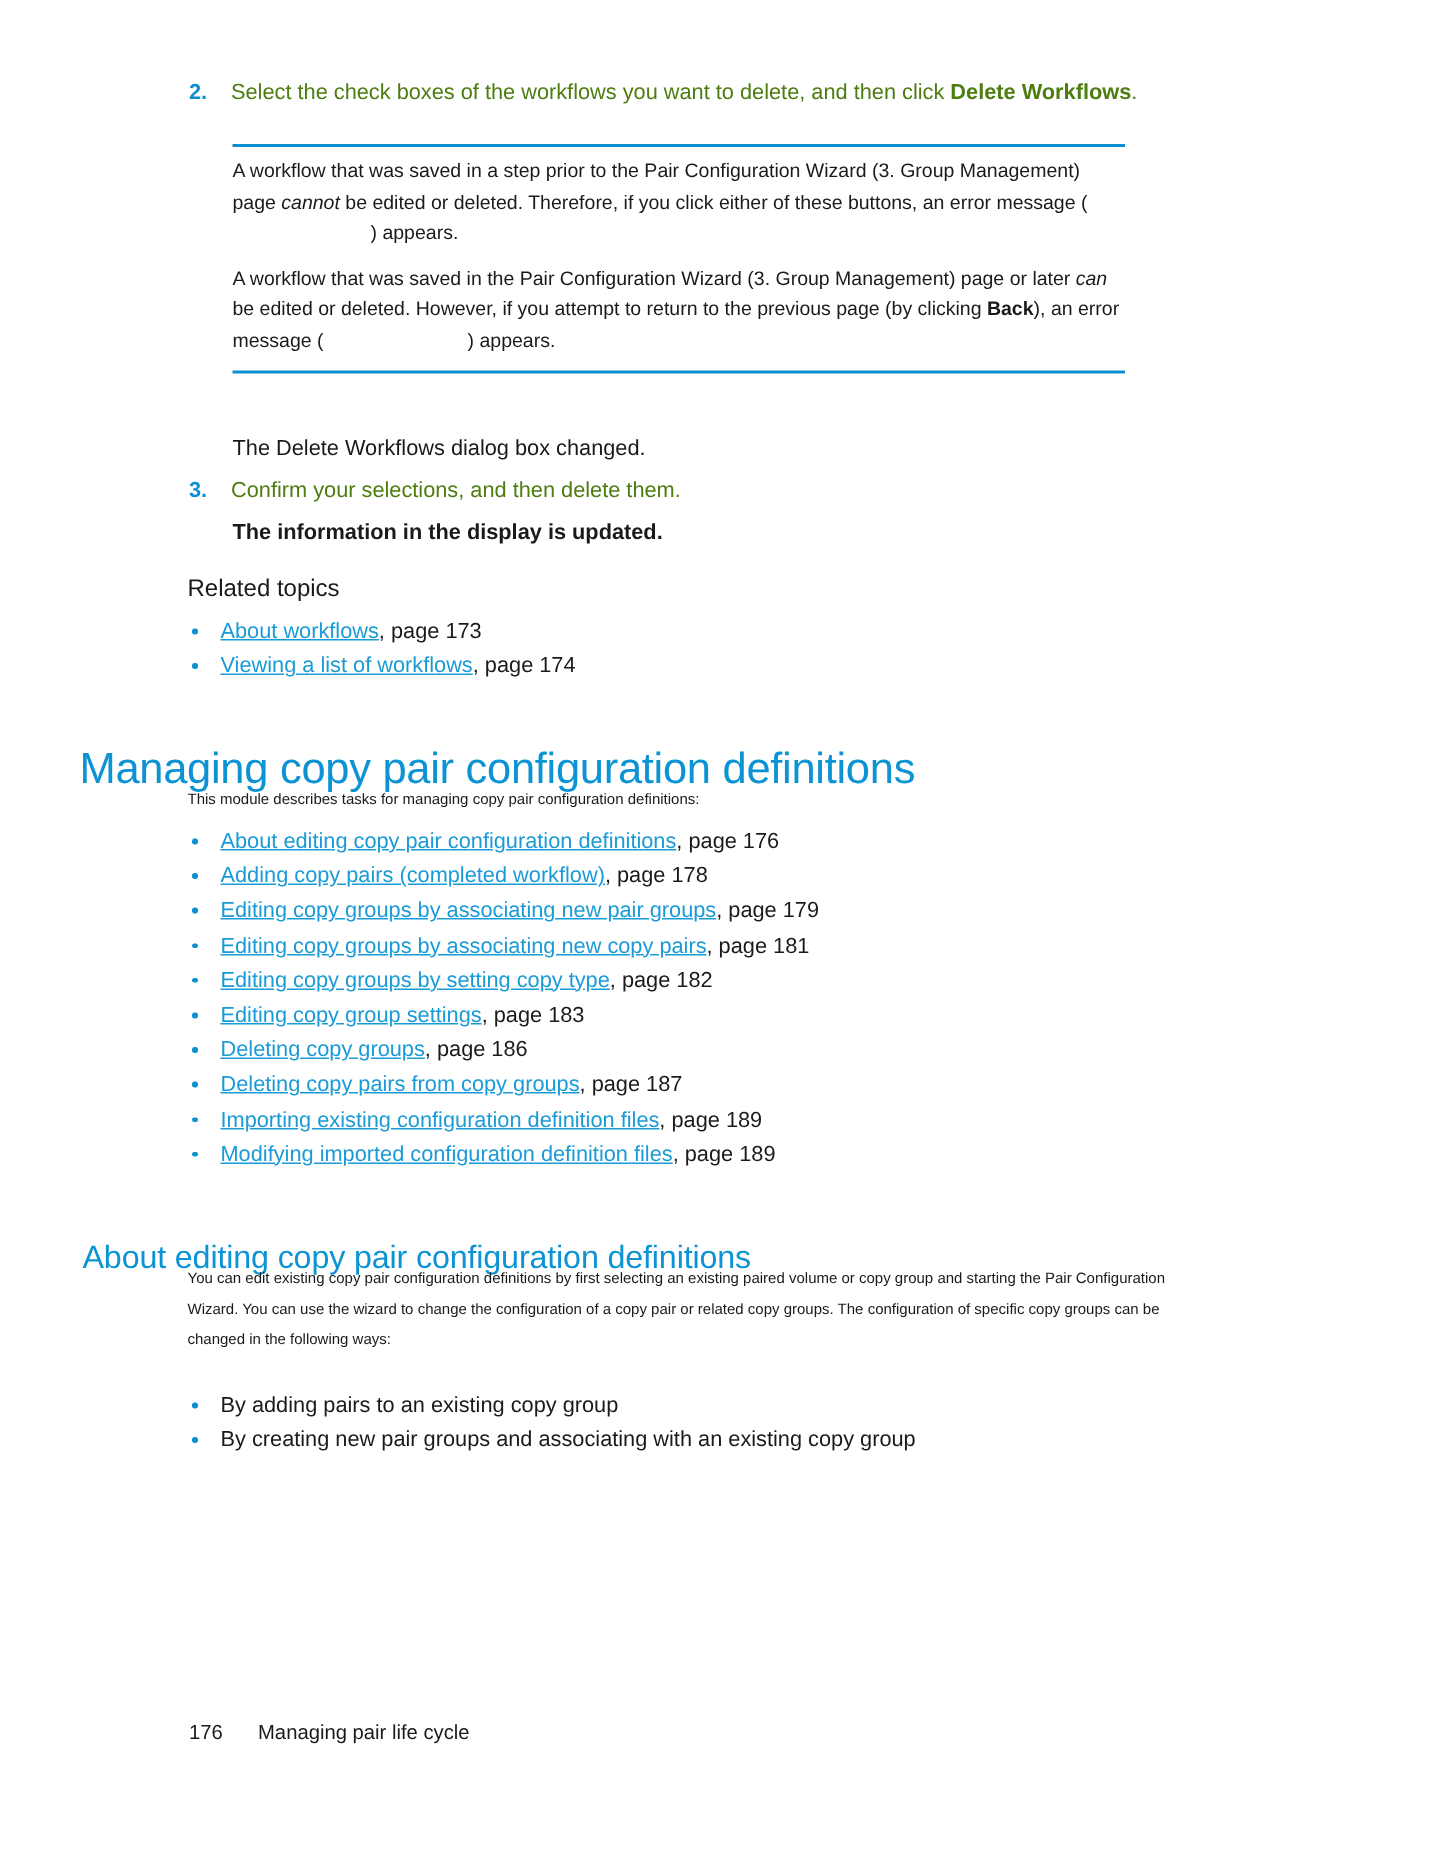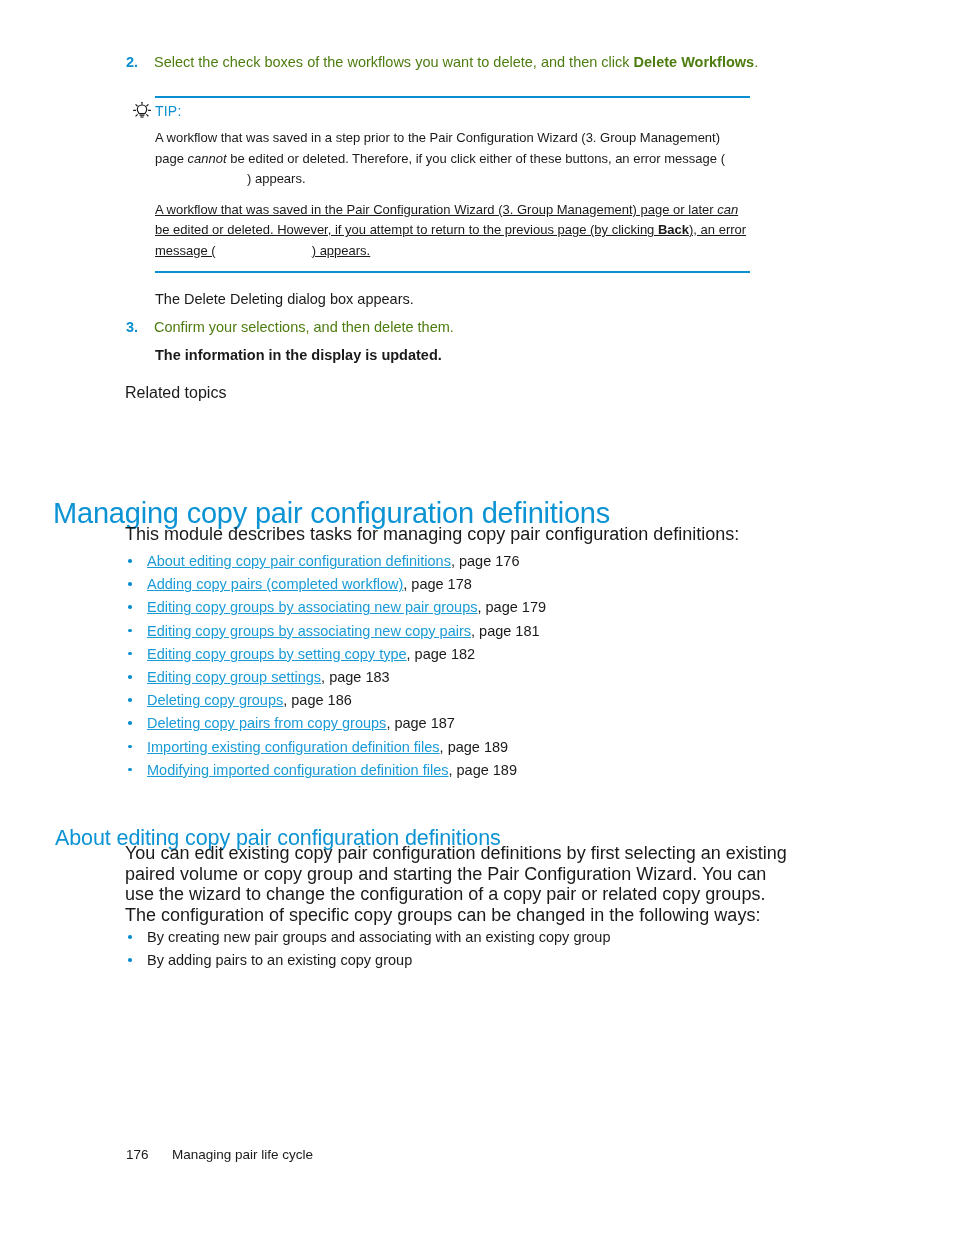--- a/index.html
+++ b/index.html
@@ -93,21 +93,21 @@
     padding-top: 6px;
     padding-bottom: 10px;
   }
   .tip-para {
     font-size: 13px;
     line-height: 20.5px;
     color: #1a1a1a;
     margin: 0 0 10px 0;
     width: 592px;
   }
-  .tip-para:last-child { margin-bottom: 0; text-decoration: underline; }
+  .tip-para:last-child { margin-bottom: 0; }
   .blank-slot { display: inline-block; width: 92px; }
   .blank-slot.wide { width: 96px; }
 
   
   .h1 {
     position: absolute;
     left: 53px;
     top: 476px;
     font-size: 29px;
     line-height: 36px;
@@ -133,21 +133,21 @@
     top: 383px;
     font-size: 16px;
     line-height: 20px;
     font-weight: normal;
     color: #1a1a1a;
   }
 
   
   .para {
     position: absolute;
-    font-size: 18px;
+    font-size: 10px;
     line-height: 20.5px;
     color: #1a1a1a;
   }
 
   
   .blist {
     position: absolute;
     margin: 0;
     padding: 0;
     list-style: none;
@@ -196,57 +196,42 @@
 
 <div class="page">
 
   <div class="step" style="left:126px; top:52px; width:680px;">
     <div class="step-num">2.</div>
     <div class="step-body"><span>Select the check boxes of the workflows you want to delete, and then click </span><b>Delete Workflows</b><span>.</span></div>
   </div>
 
   <div class="tip-box">
     <div class="tip-rule"></div>
-    <div class="tip-head">
-      <span class="tip-icon">
-        <svg viewBox="0 0 20 20" width="20" height="20" aria-hidden="true">
-          <g stroke="#1a1a1a" stroke-width="1.1" fill="none" stroke-linecap="round">
-            <line x1="10" y1="1.2" x2="10" y2="3.2"></line>
-            <line x1="3.9" y1="3.6" x2="5.3" y2="5.0"></line>
-            <line x1="16.1" y1="3.6" x2="14.7" y2="5.0"></line>
-            <line x1="1.6" y1="9.4" x2="3.5" y2="9.4"></line>
-            <line x1="18.4" y1="9.4" x2="16.5" y2="9.4"></line>
-            <line x1="3.9" y1="15.0" x2="5.3" y2="13.6"></line>
-            <line x1="16.1" y1="15.0" x2="14.7" y2="13.6"></line>
-          </g>
-          <path d="M10 4.0 C7.0 4.0 5.3 6.2 5.3 8.6 C5.3 10.4 6.5 11.6 7.2 12.6 L12.8 12.6 C13.5 11.6 14.7 10.4 14.7 8.6 C14.7 6.2 13.0 4.0 10 4.0 Z" fill="none" stroke="#1a1a1a" stroke-width="1.2"></path>
-          <line x1="7.6" y1="14.2" x2="12.4" y2="14.2" stroke="#1a1a1a" stroke-width="1.2"></line>
-          <line x1="8.4" y1="16.0" x2="11.6" y2="16.0" stroke="#1a1a1a" stroke-width="1.2"></line>
-        </svg>
-      </span>
-      <span class="tip-label">TIP:</span>
-    </div>
     <div class="tip-body">
       <p class="tip-para"><span>A workflow that was saved in a step prior to the Pair Configuration Wizard (3. Group Management) page </span><i>cannot</i><span> be edited or deleted. Therefore, if you click either of these buttons, an error message (</span><span class="blank-slot"></span><span>) appears.</span></p>
       <p class="tip-para"><span>A workflow that was saved in the Pair Configuration Wizard (3. Group Management) page or later </span><i>can</i><span> be edited or deleted. However, if you attempt to return to the previous page (by clicking </span><b>Back</b><span>), an error message (</span><span class="blank-slot wide"></span><span>) appears.</span></p>
     </div>
     <div class="tip-rule bottom"></div>
   </div>
 
-  <div class="indent-text" style="left:155px; top:289px;">The Delete Deleting dialog box appears.</div>
+  <div class="indent-text" style="left:155px; top:289px;">The Delete Workflows dialog box changed.</div>
 
   <div class="step" style="left:126px; top:317px; width:680px;">
     <div class="step-num">3.</div>
     <div class="step-body">Confirm your selections, and then delete them.</div>
   </div>
 
   <div class="indent-text" style="left:155px; top:345px;font-weight:bold;">The information in the display is updated.</div>
 
   <div class="h3">Related topics</div>
 
+  <ul class="blist" style="left:125px; top:411px;">
+    <li><a class="link" href="#">About workflows</a><span class="pg">, page 173</span></li>
+    <li><a class="link" href="#">Viewing a list of workflows</a><span class="pg">, page 174</span></li>
+  </ul>
 
   <h1 class="h1">Managing copy pair configuration definitions</h1>
 
   <div class="para" style="left:125px; top:524px; width:680px;">This module describes tasks for managing copy pair configuration definitions:</div>
 
   <ul class="blist" style="left:125px; top:551px;">
     <li><a class="link" href="#">About editing copy pair configuration definitions</a><span class="pg">, page 176</span></li>
     <li><a class="link" href="#">Adding copy pairs (completed workflow)</a><span class="pg">, page 178</span></li>
     <li><a class="link" href="#">Editing copy groups by associating new pair groups</a><span class="pg">, page 179</span></li>
     <li><a class="link" href="#">Editing copy groups by associating new copy pairs</a><span class="pg">, page 181</span></li>
@@ -256,22 +241,22 @@
     <li><a class="link" href="#">Deleting copy pairs from copy groups</a><span class="pg">, page 187</span></li>
     <li><a class="link" href="#">Importing existing configuration definition files</a><span class="pg">, page 189</span></li>
     <li><a class="link" href="#">Modifying imported configuration definition files</a><span class="pg">, page 189</span></li>
   </ul>
 
   <h2 class="h2">About editing copy pair configuration definitions</h2>
 
   <div class="para" style="left:125px; top:843px; width:668px;">You can edit existing copy pair configuration definitions by first selecting an existing paired volume or copy group and starting the Pair Configuration Wizard. You can use the wizard to change the configuration of a copy pair or related copy groups. The configuration of specific copy groups can be changed in the following ways:</div>
 
   <ul class="blist" style="left:125px; top:927px;">
+    <li>By adding pairs to an existing copy group</li>
     <li>By creating new pair groups and associating with an existing copy group</li>
-    <li>By adding pairs to an existing copy group</li>
   </ul>
 
   <div class="footer">
     <span class="footer-page">176</span>
     <span>Managing pair life cycle</span>
   </div>
 
 </div>
 
 </body></html>

